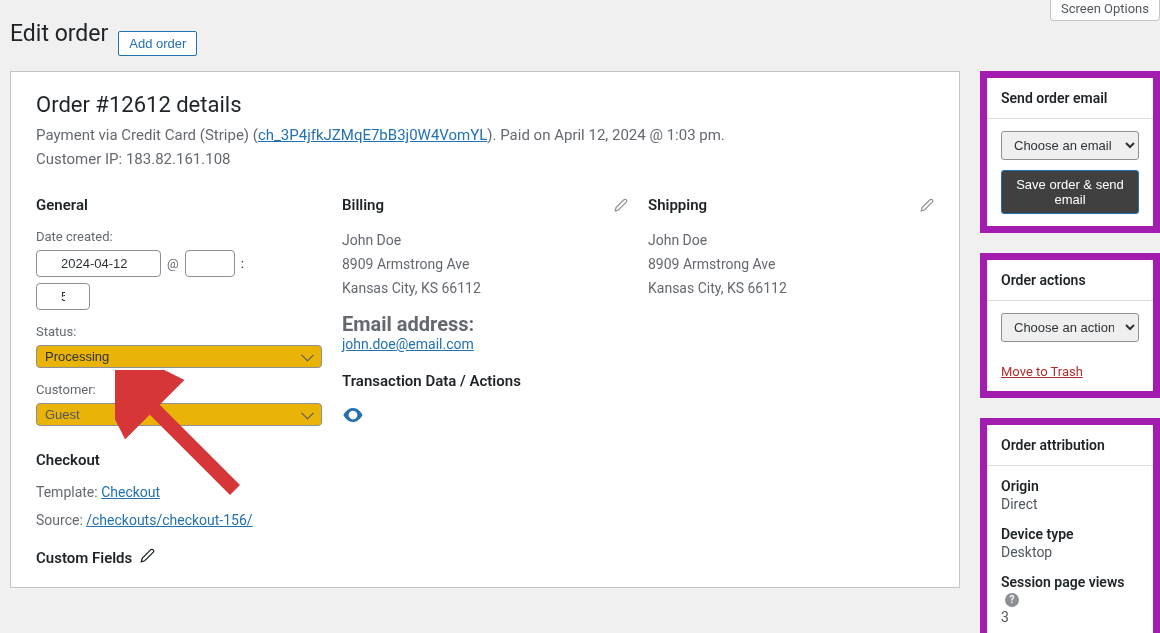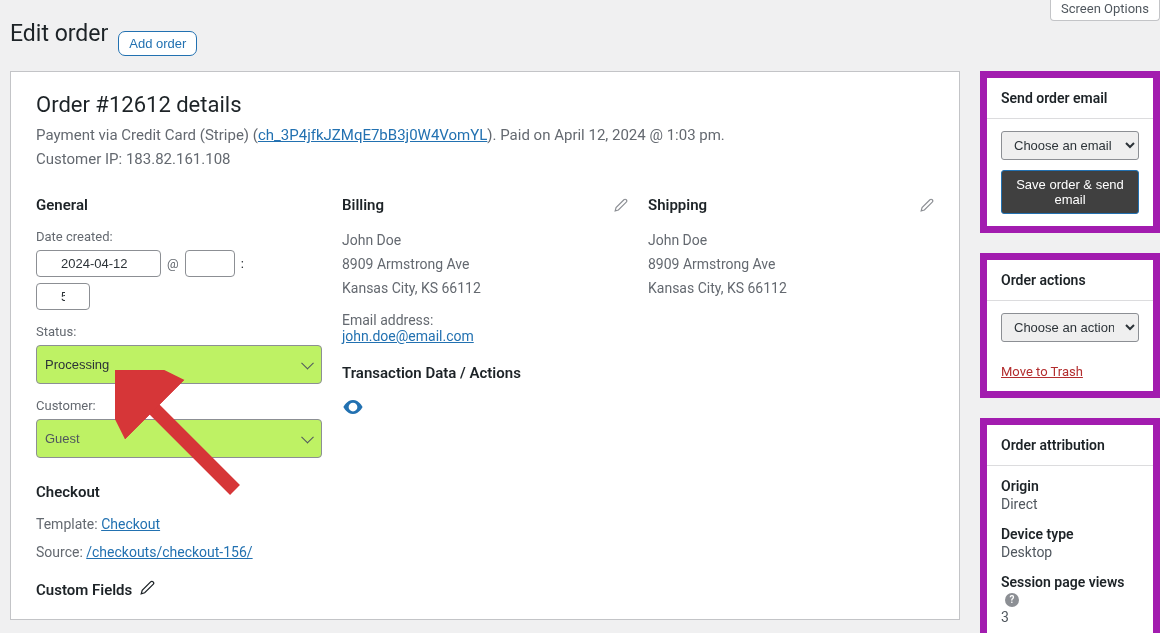--- a/index.html
+++ b/index.html
@@ -35,21 +35,21 @@
     .page-header h1 {
       font-size: 23px;
       font-weight: 400;
       color: #1d2327;
     }
     .add-order-btn {
       border: 1px solid #2271b1;
       color: #2271b1;
       background: #fff;
       padding: 4px 10px;
-      border-radius: 7px;
+      border-radius: 2px;
       font-size: 13px;
       cursor: pointer;
       margin-top: 21px;
     }
     .layout {
       display: flex;
       gap: 20px;
       align-items: flex-start;
     }
     .main-panel {
@@ -110,41 +110,41 @@
     }
     .date-row {
       display: flex;
       align-items: center;
       gap: 6px;
       margin-bottom: 6px;
     }
     .date-row .at { color: #646970; }
     .wide-select {
       width: 100%;
-      padding: 11px 8px;
+      padding: 3px 8px;
       appearance: none;
-      background: #bef264;
+      background: #eab308;
       position: relative;
     }
     .select-wrap { position: relative; width: 100%; }
     .select-wrap::after {
       content: "";
       position: absolute;
       right: 10px;
       top: 50%;
       width: 8px;
       height: 8px;
       border-right: 1.5px solid #50575e;
       border-bottom: 1.5px solid #50575e;
       transform: translateY(-70%) rotate(45deg);
       pointer-events: none;
     }
     .field-block { margin-bottom: 14px; }
     .address-text { color: #646970; line-height: 1.7; font-size: 14px; }
-    .em-label { color: #646970; font-weight: 400; margin-top: 12px; font-size: 14px; }
+    .em-label { color: #646970; font-weight: 700; margin-top: 12px; font-size: 20px; }
     .em-link { color: #2271b1; font-size: 14px; }
     .checkout-heading {
       font-size: 15px;
       font-weight: 600;
       margin-top: 25px;
       margin-bottom: 10px;
     }
     .checkout-row { color: #646970; margin-bottom: 12px; font-size: 14px; }
     .checkout-row a { color: #2271b1; text-decoration: underline; }
     .custom-fields {

